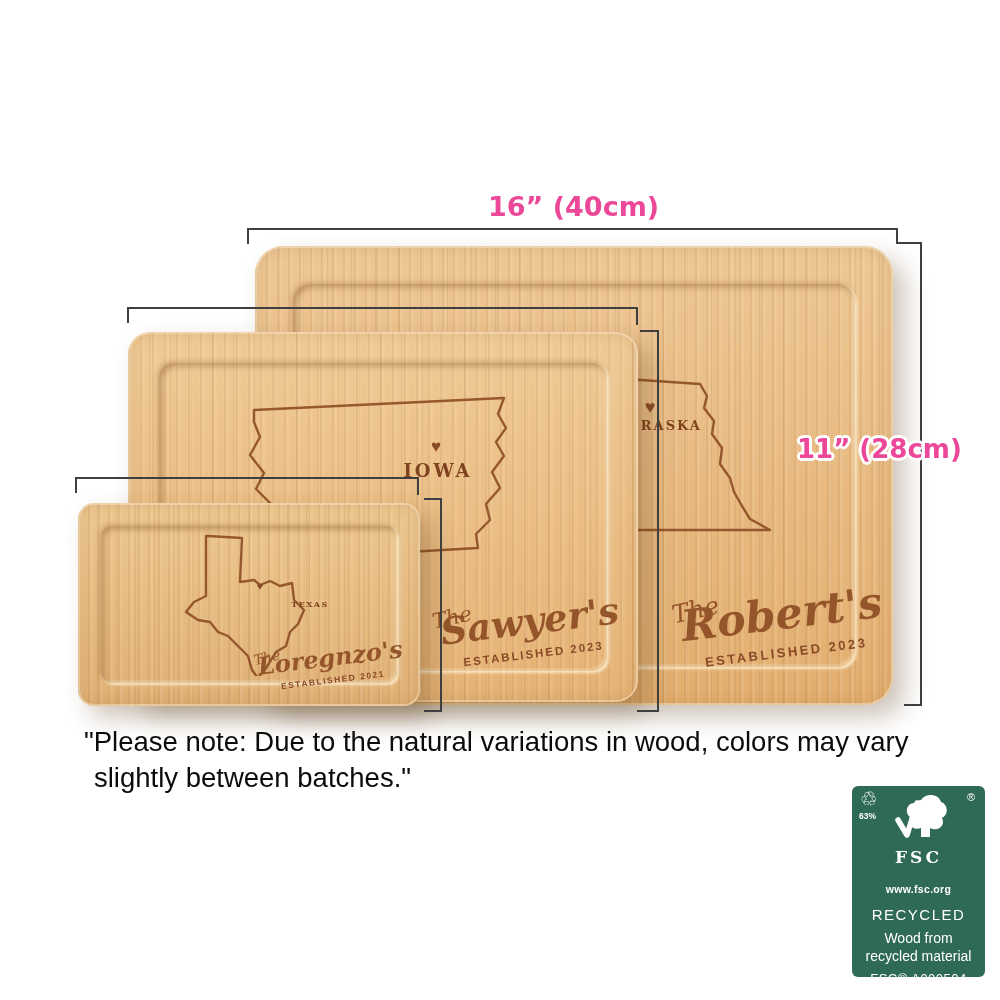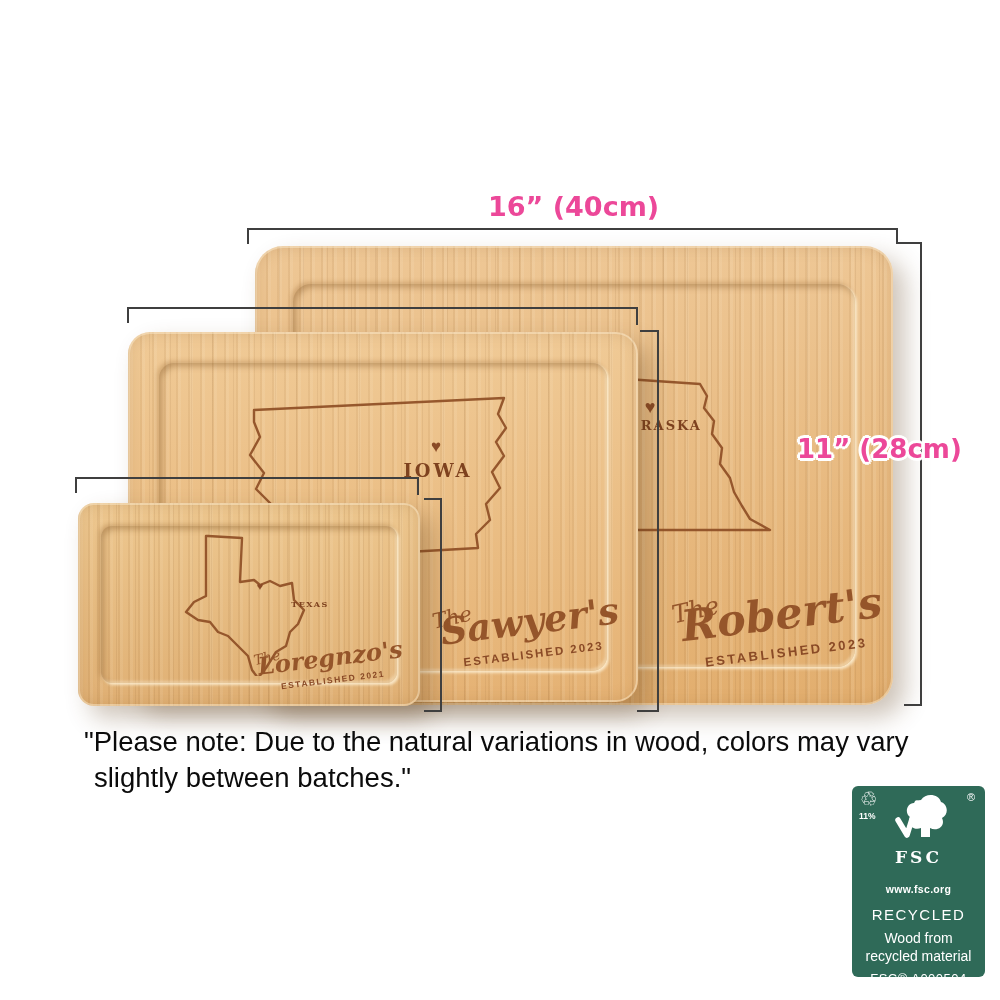--- a/index.html
+++ b/index.html
@@ -154,21 +154,21 @@
   <div class="dim-label dl-11">11” (28cm)</div>
 
   <div class="note">
     <div class="l1">"Please note: Due to the natural variations in wood, colors may vary</div>
     <div class="l2">slightly between batches."</div>
   </div>
 
   <div class="fsc">
     <div class="fsc-top">
       <span class="fsc-recycle">♲</span>
-      <span class="fsc-percent">11%</span>
+      <span class="fsc-percent">63%</span>
       <span class="fsc-reg">®</span>
       <svg class="fsc-tree" width="58" height="58" viewBox="0 0 58 58">
         <path d="M8,30 L17,45 L27,13" stroke="#fff" stroke-width="5.5" fill="none" stroke-linecap="round" stroke-linejoin="round"></path>
         <path d="M31,10 C36,2 49,4 51,12 C58,14 59,25 52,28 C56,36 47,42 40,38 L40,47 L31,47 L31,38 C24,41 16,35 20,27 C14,23 17,12 25,13 C26,11 28,10 31,10 Z" fill="#fff"></path>
       </svg>
     </div>
     <div class="fsc-word">FSC</div>
     <div class="fsc-url">www.fsc.org</div>
     <div class="fsc-cat">RECYCLED</div>
     <div class="fsc-desc">

